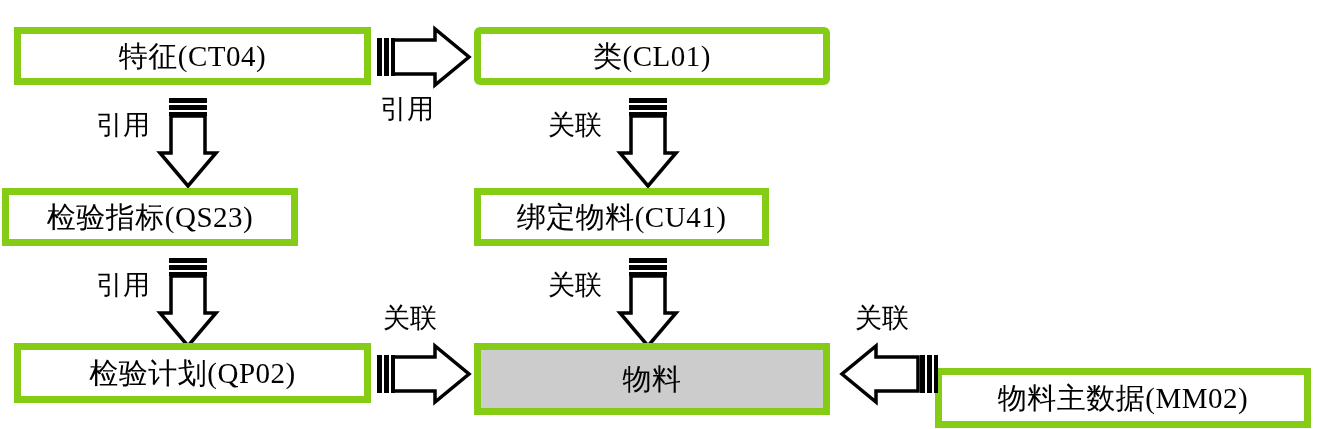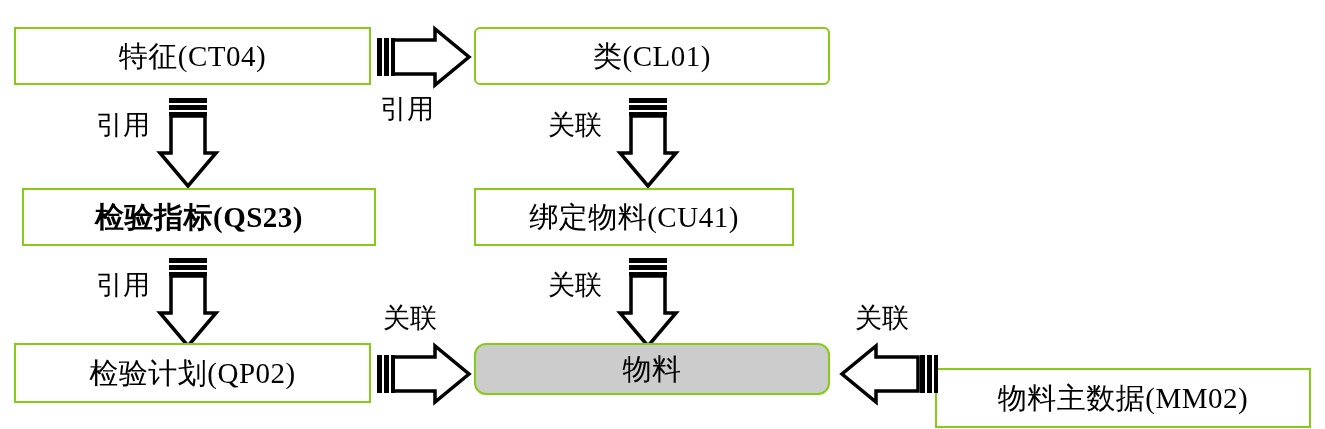--- a/index.html
+++ b/index.html
@@ -15,21 +15,21 @@
   }
   #diagram-root {
     position: relative;
     width: 1325px;
     height: 429px;
     background: #ffffff;
   }
   .node-box {
     position: absolute;
     box-sizing: border-box;
-    border: 2px solid #84cc16;
+    border: 7px solid #84cc16;
     background: #ffffff;
     display: flex;
     align-items: center;
     justify-content: center;
     color: #000000;
     font-size: 29px;
     line-height: 1;
     letter-spacing: 0.5px;
     white-space: nowrap;
   }
@@ -87,25 +87,25 @@
   <div class="arrow" style="left:618px; top:96px;">
     <svg width="72" height="92" viewBox="0 0 72 92">
       <path d="M 13 20 L 13 57 L 2 57 L 30 90 L 58 57 L 47 57 L 47 20 Z" fill="#ffffff" stroke="#000000" stroke-width="3.5" stroke-linejoin="miter"></path>
       <rect x="11" y="2" width="38" height="5" fill="#000000"></rect>
       <rect x="11" y="9" width="38" height="5" fill="#000000"></rect>
       <rect x="11" y="16" width="38" height="4" fill="#000000"></rect>
     </svg>
   </div>
   <div class="edge-label" style="left:548px; top:112px;">关联</div>
 
-  <div class="node-box" style="left:22px; top:188px; width:354px; height:58px;font-weight:bold;">
+  <div class="node-box" style="left:2px; top:188px; width:296px; height:58px;">
     <span>检验指标(QS23)</span>
   </div>
 
-  <div class="node-box" style="left:474px; top:188px; width:320px; height:58px;">
+  <div class="node-box" style="left:474px; top:188px; width:295px; height:58px;">
     <span>绑定物料(CU41)</span>
   </div>
 
   <div class="arrow" style="left:158px; top:256px;">
     <svg width="72" height="92" viewBox="0 0 72 92">
       <path d="M 13 20 L 13 57 L 2 57 L 30 90 L 58 57 L 47 57 L 47 20 Z" fill="#ffffff" stroke="#000000" stroke-width="3.5" stroke-linejoin="miter"></path>
       <rect x="11" y="2" width="38" height="5" fill="#000000"></rect>
       <rect x="11" y="9" width="38" height="5" fill="#000000"></rect>
       <rect x="11" y="16" width="38" height="4" fill="#000000"></rect>
     </svg>
@@ -119,21 +119,21 @@
       <rect x="11" y="9" width="38" height="5" fill="#000000"></rect>
       <rect x="11" y="16" width="38" height="4" fill="#000000"></rect>
     </svg>
   </div>
   <div class="edge-label" style="left:548px; top:272px;">关联</div>
 
   <div class="node-box" style="left:14px; top:343px; width:357px; height:60px;text-align:center;">
     <span>检验计划(QP02)</span>
   </div>
 
-  <div class="node-box filled" style="left:474px; top:343px; width:356px; height:52px;border-radius:12px;">
+  <div class="node-box filled" style="left:474px; top:343px; width:356px; height:72px;">
     <span>物料</span>
   </div>
 
   <div class="node-box" style="left:935px; top:343px; width:376px; height:60px;margin-top:25px;">
     <span>物料主数据(MM02)</span>
   </div>
 
   <div class="arrow" style="left:375px; top:343px;">
     <svg width="96" height="62" viewBox="0 0 96 62">
       <path d="M 18 14 L 60 14 L 60 3 L 94 31 L 60 59 L 60 48 L 18 48 Z" fill="#ffffff" stroke="#000000" stroke-width="3.5" stroke-linejoin="miter"></path>

